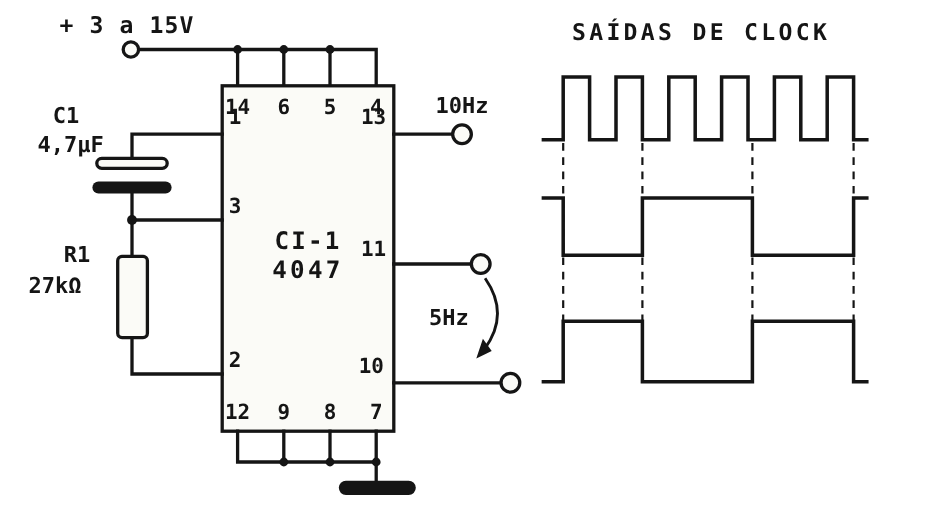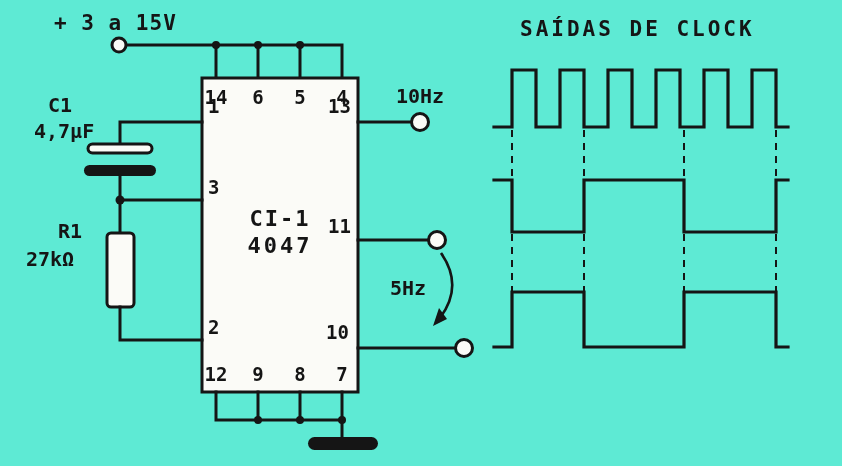--- a/index.html
+++ b/index.html
@@ -1,17 +1,17 @@
 <!DOCTYPE html>
 <html><head>
 <meta charset="utf-8">
 <style>
   html,body{margin:0;padding:0;background:#e9e9e6;}
   .page{
-    position:relative;width:842px;height:466px;background:#5eead4;
+    position:relative;width:842px;height:466px;background:#ffffff;
     font-family:"DejaVu Sans Mono","Liberation Mono",monospace;
     overflow:hidden;
   }
   svg text{
     font-family:"DejaVu Sans Mono","Liberation Mono",monospace;
     font-weight:bold;fill:#151515;
   }
   .wire{stroke:#151515;stroke-width:3;fill:none;stroke-linecap:square;}
   .thick{stroke-width:3.5;}
   .fillink{fill:#151515;stroke:none;}

